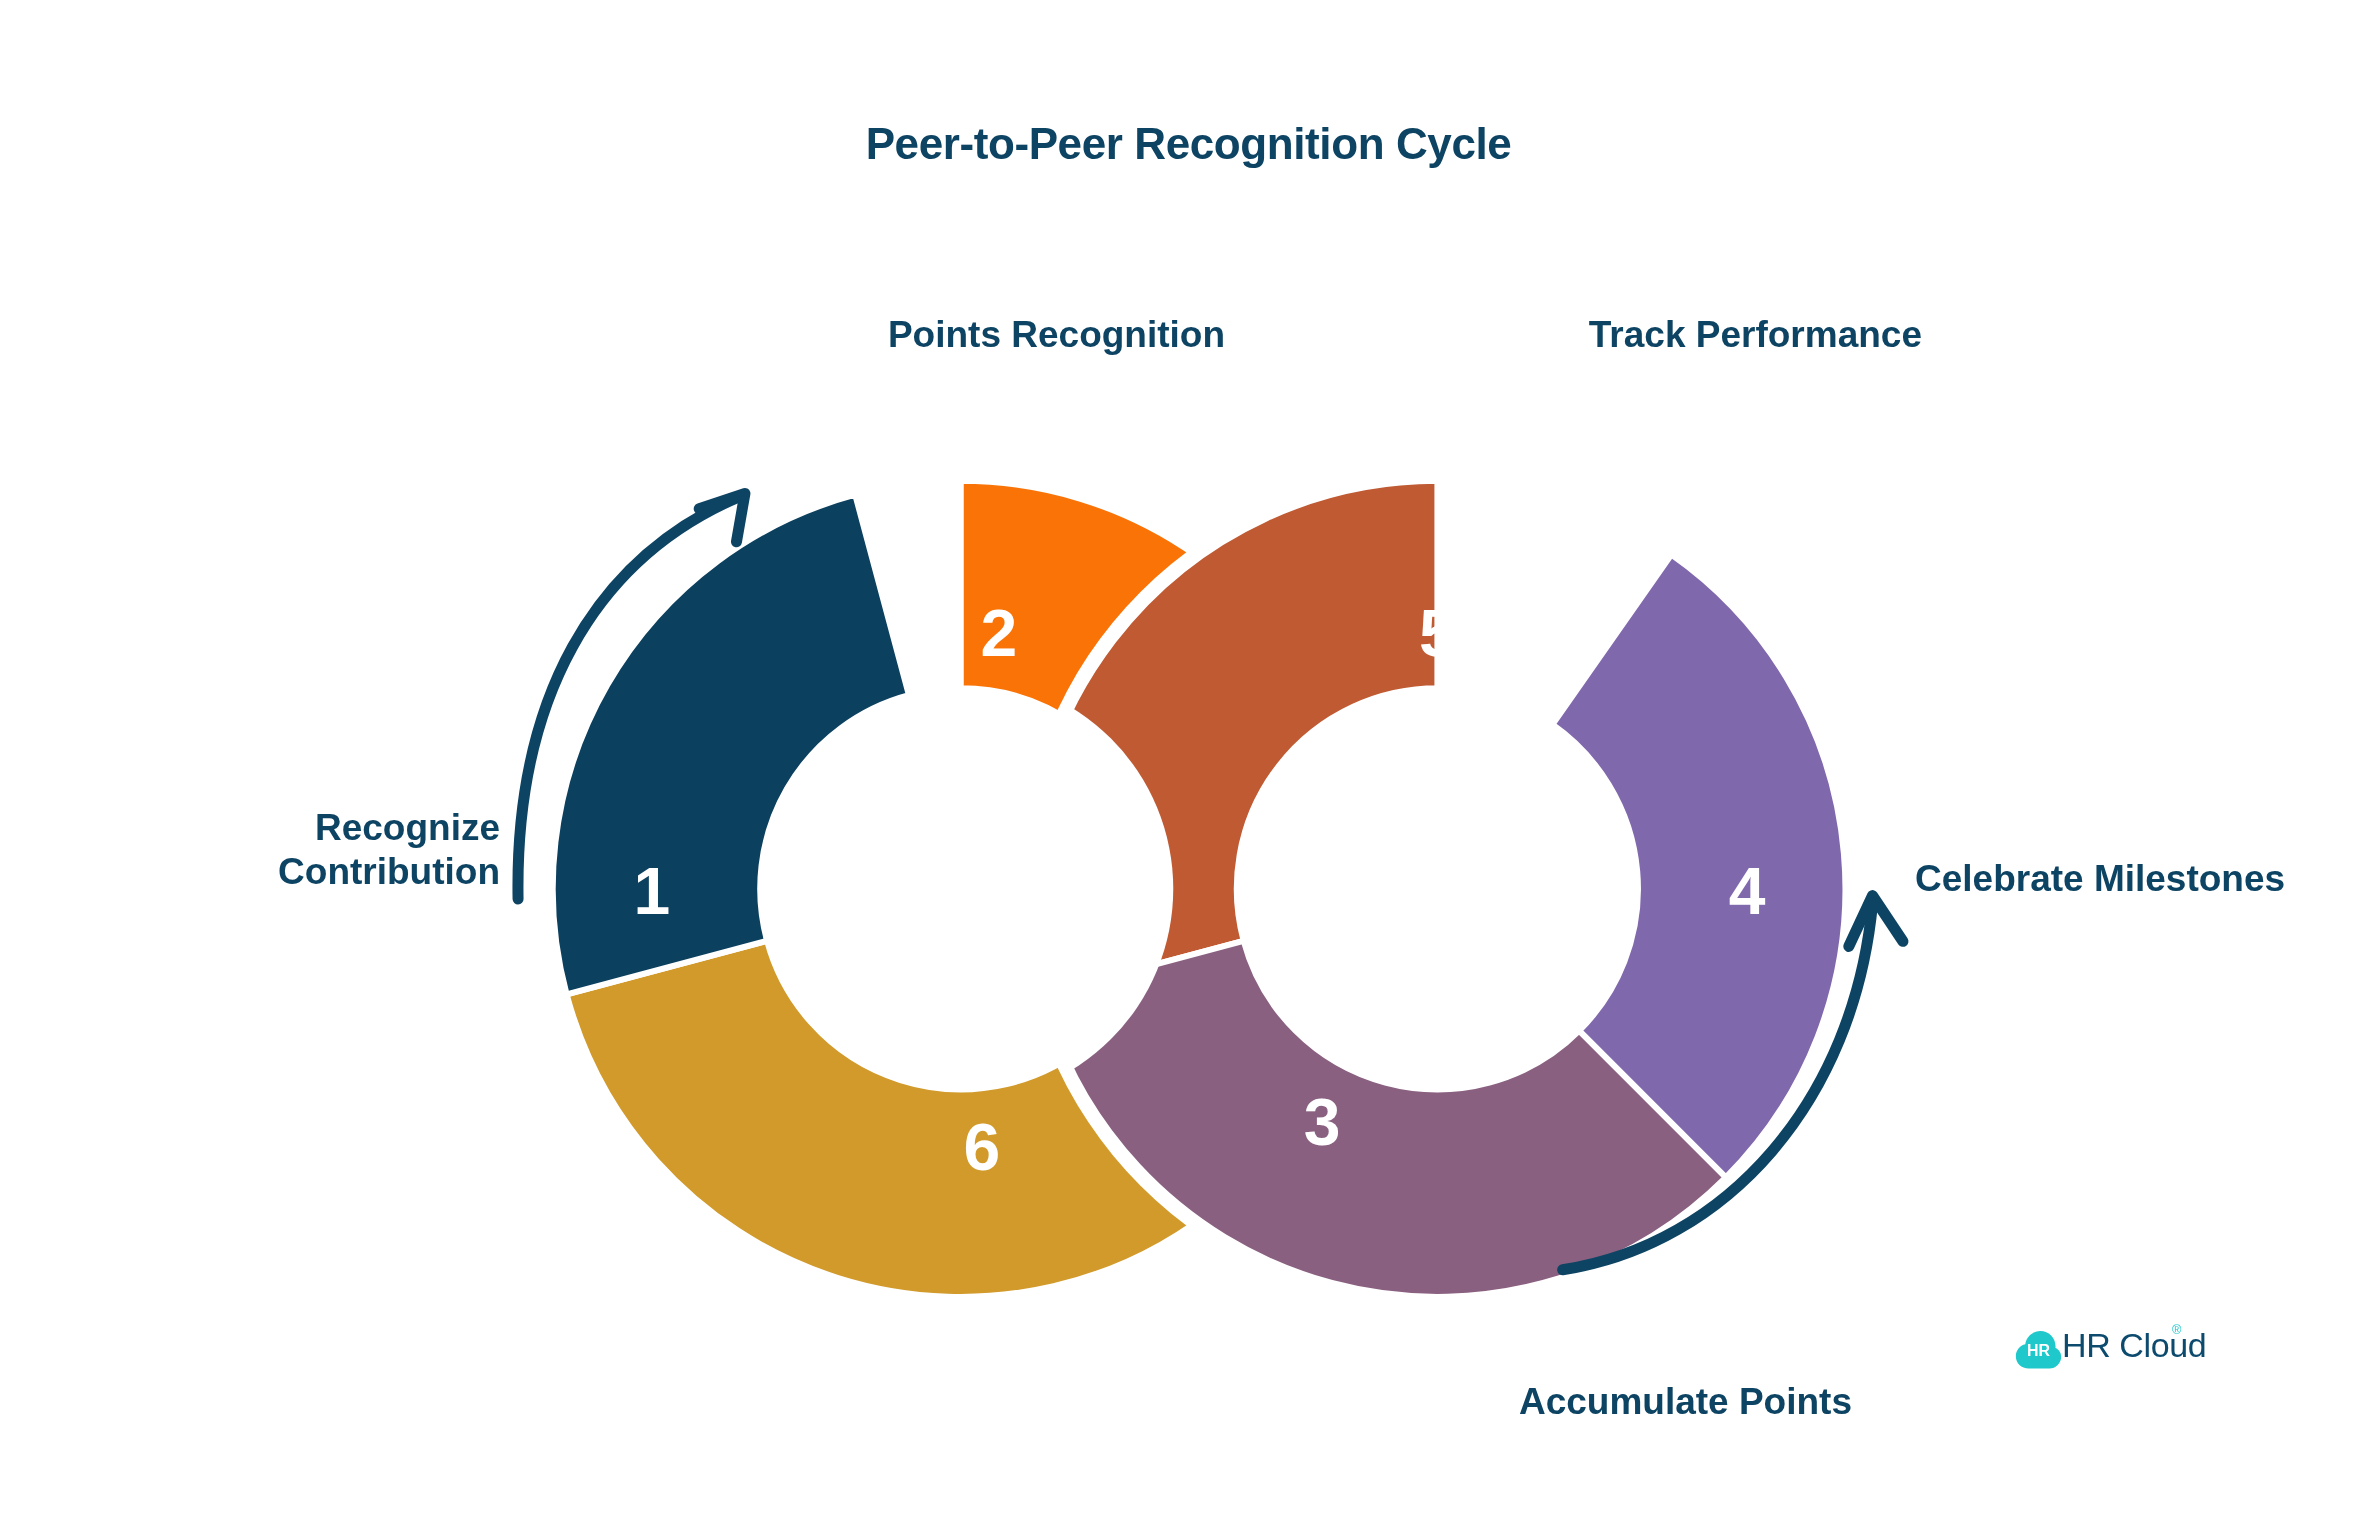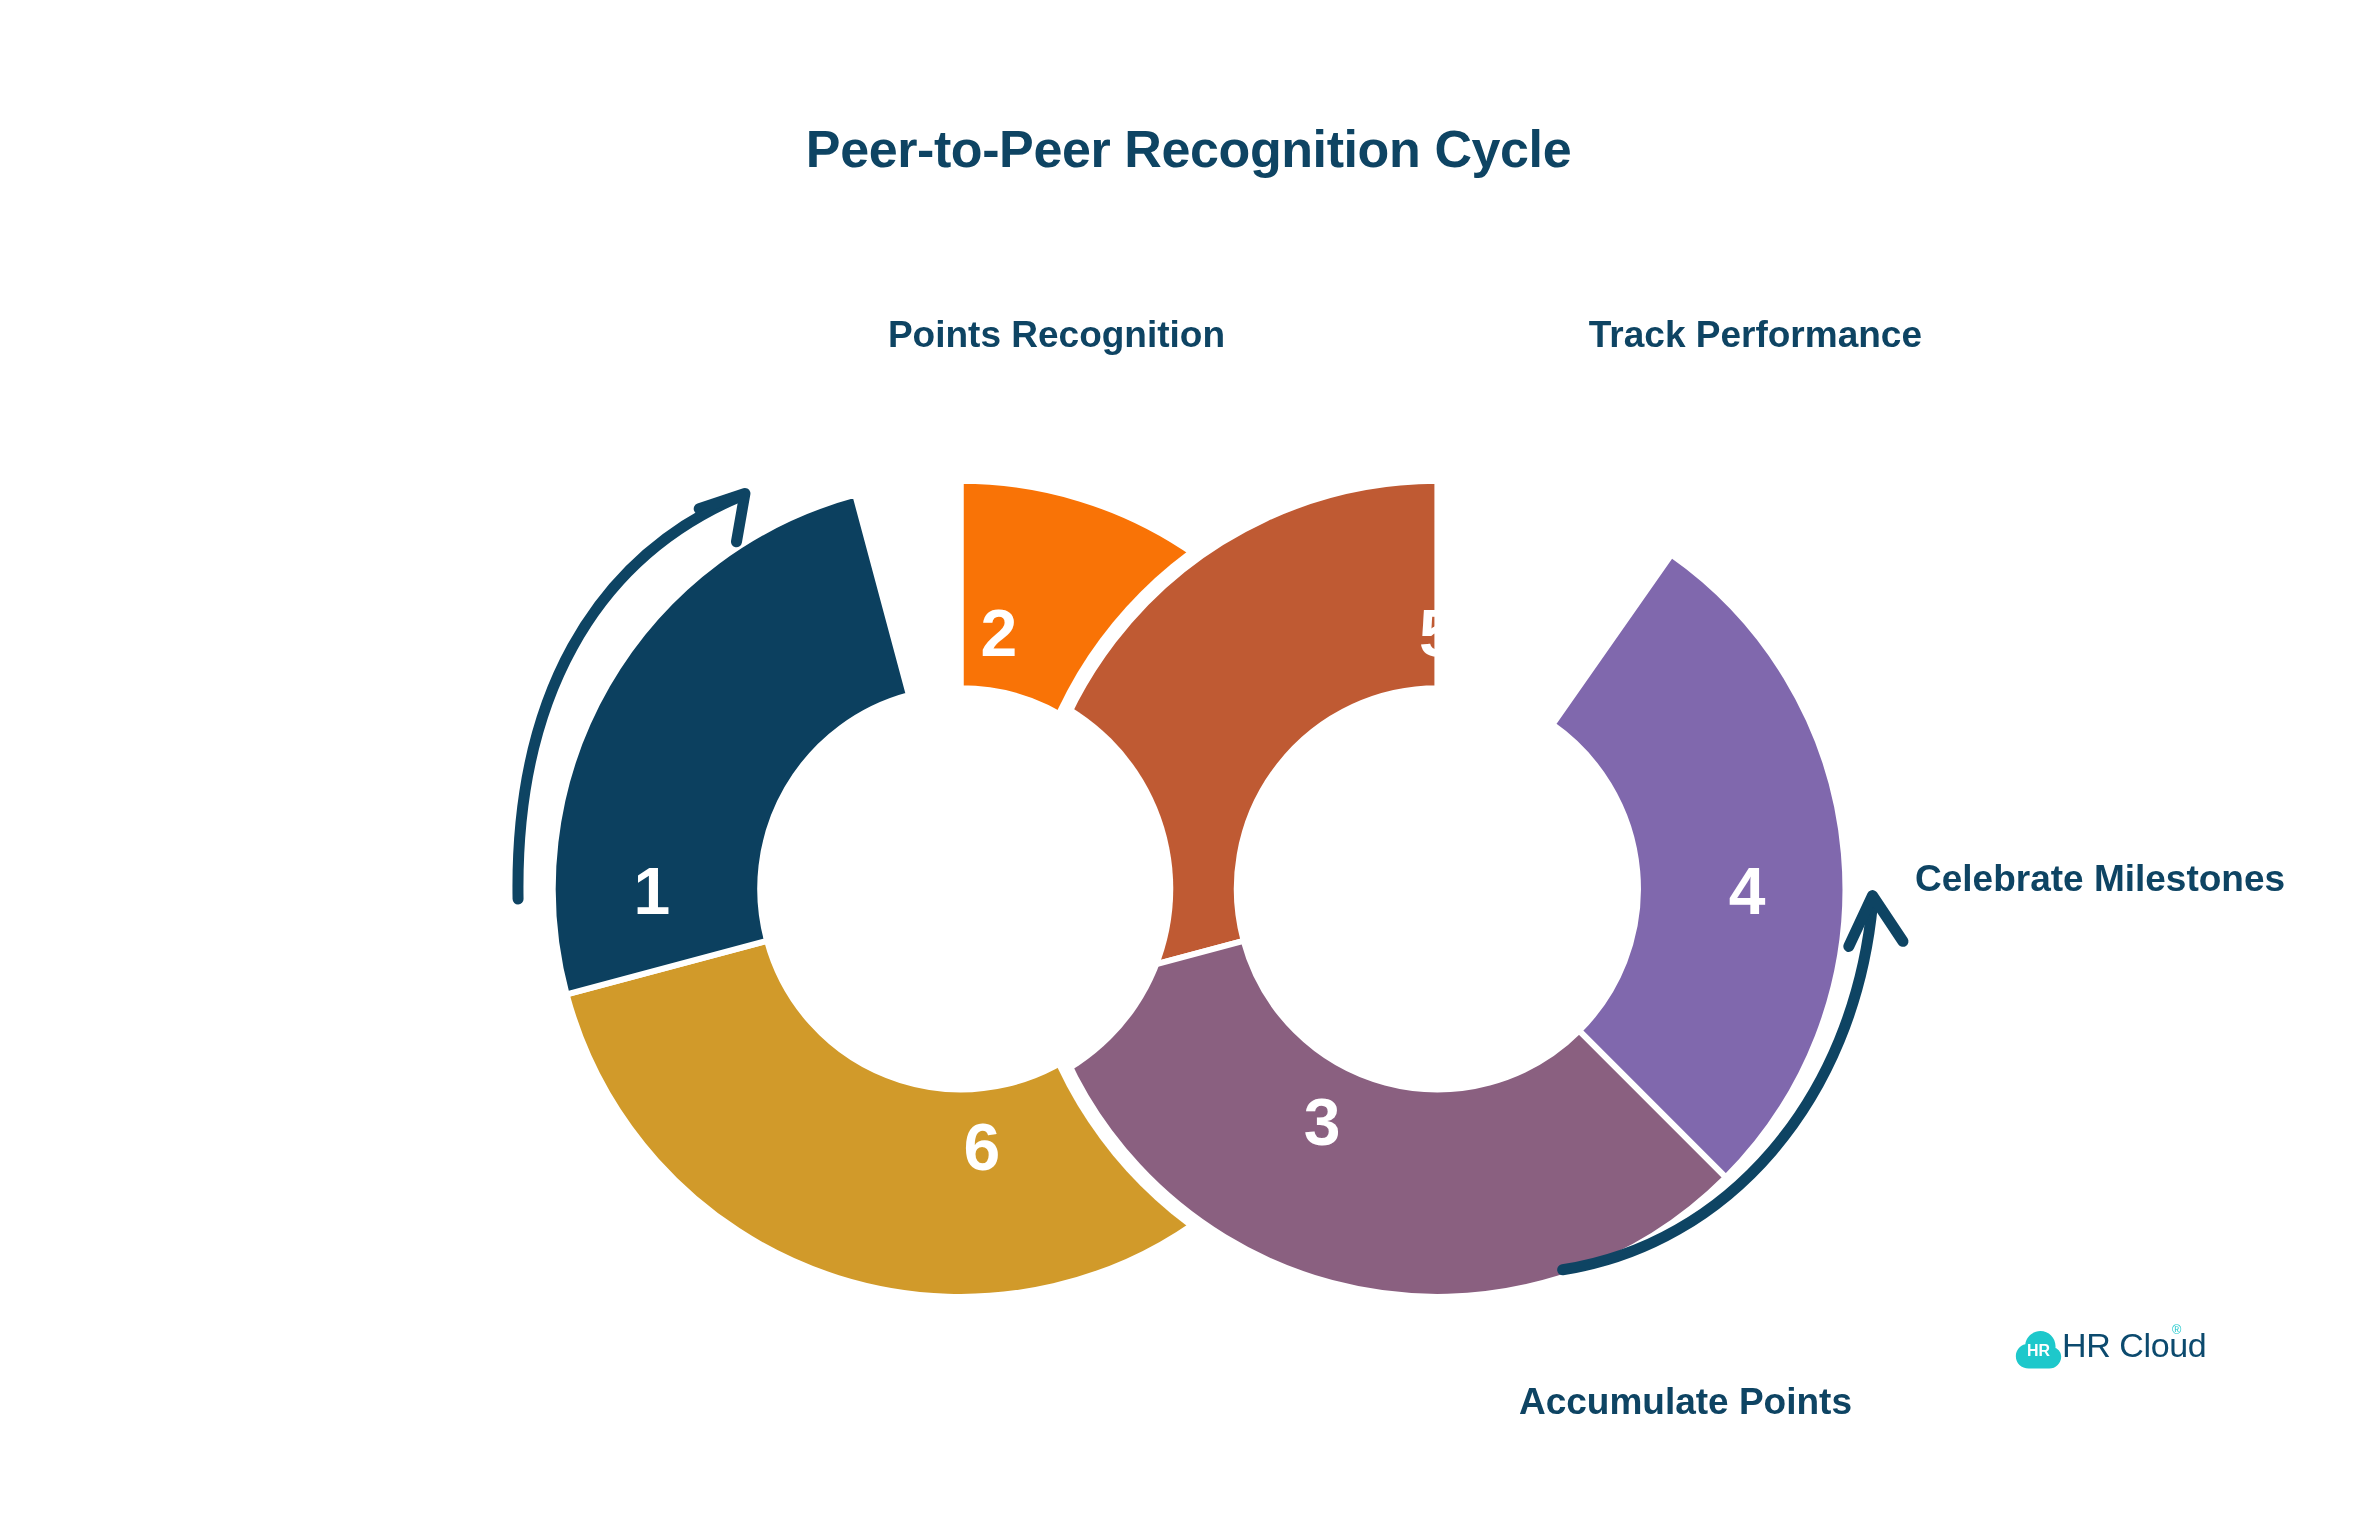--- a/index.html
+++ b/index.html
@@ -23,21 +23,21 @@
     height: 1539px;
   }
 
   
   .title {
     position: absolute;
     top: 119px;
     left: 0;
     width: 2377px;
     text-align: center;
-    font-size: 52px;
+    font-size: 44px;
     font-weight: bold;
     letter-spacing: -0.4px;
     color: #0E4463;
     font-family: "Liberation Sans", sans-serif;
   }
 
   
   .label {
     position: absolute;
     color: #0E4463;
@@ -154,20 +154,22 @@
       <path d="M 1846 1500
                C 2040 1470 2190 1300 2212 1068" fill="none" stroke="#0E4463" stroke-width="13" stroke-linecap="round"></path>
       <path d="M 2184 1118 L 2212 1058 L 2248 1112" fill="none" stroke="#0E4463" stroke-width="13" stroke-linecap="round" stroke-linejoin="round"></path>
     </g>
   </svg>
 
   <div class="label label-award">Points Recognition</div>
 
   <div class="label label-track">Track Performance</div>
 
+  <div class="label label-recognize">Recognize
+Contribution</div>
 
   <div class="label label-celebrate">Celebrate Milestones</div>
 
 
   <div class="label label-accumulate">Accumulate Points</div>
 
   <div class="logo">
     <svg width="47" height="44" viewBox="0 0 56 52" style="position:absolute;left:0;top:5.1px;">
       <path d="M16.5 48
                C 7.4 48 1 41.6 1 33.4

